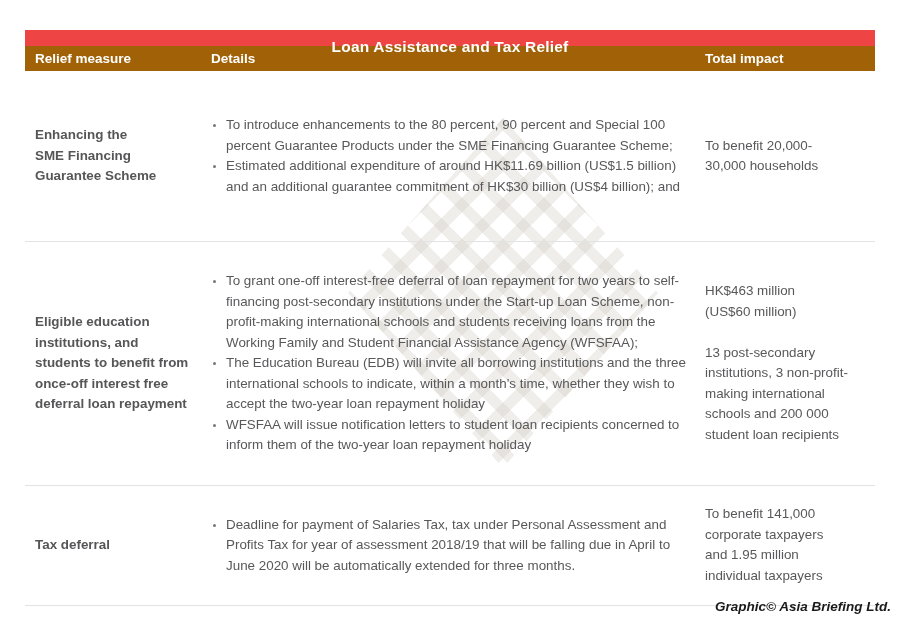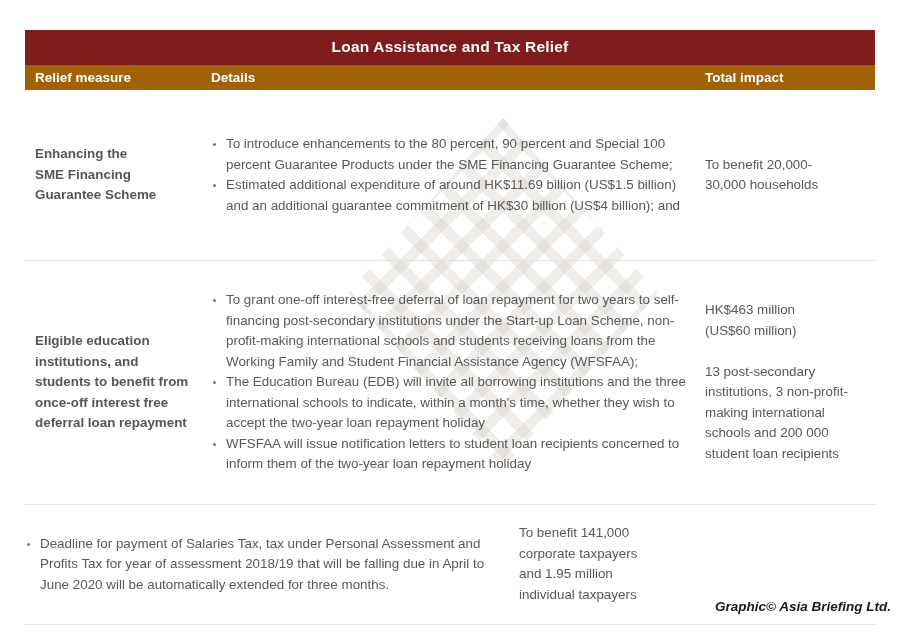--- a/index.html
+++ b/index.html
@@ -21,27 +21,27 @@
       repeating-linear-gradient(-45deg, rgba(205,198,188,0.30) 0 11px, transparent 11px 29px);
     z-index:0;
   }
   .table {
     position:absolute;
     left:25px; top:30px;
     width:850px;
     z-index:1;
   }
   .title-bar {
-    background:#7f1d1d;
+    background:#ef4444;
     color:#ffffff;
     font-weight:bold;
     font-size:15.5px;
     letter-spacing:0.2px;
     text-align:center;
-    height:35px;
+    height:16px;
     line-height:33px;
   }
   .head-row {
     background:#a16207;
     color:#ffffff;
     font-weight:bold;
     font-size:13.5px;
     display:flex;
     align-items:center;
     height:25px;
@@ -135,20 +135,21 @@
 (US$60 million)
 
 13 post-secondary
 institutions, 3 non-profit-
 making international
 schools and 200 000
 student loan recipients</div>
   </div>
 
   <div class="body-row row-3">
+    <div class="col1 measure">Tax deferral</div>
     <div class="col2">
       <ul class="details">
         <li>Deadline for payment of Salaries Tax, tax under Personal Assessment and Profits Tax for year of assessment 2018/19 that will be falling due in April to June 2020 will be automatically extended for three months.</li>
       </ul>
     </div>
     <div class="col3 impact">To benefit 141,000
 corporate taxpayers
 and 1.95 million
 individual taxpayers</div>
   </div>

